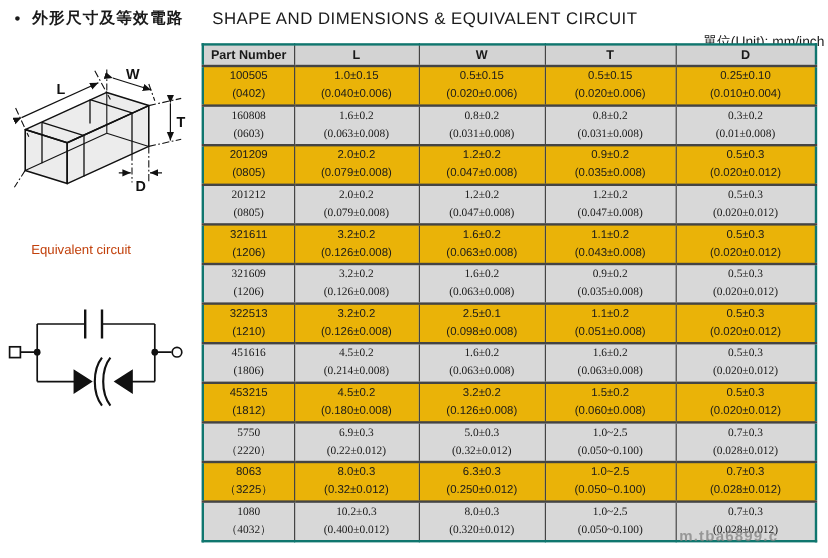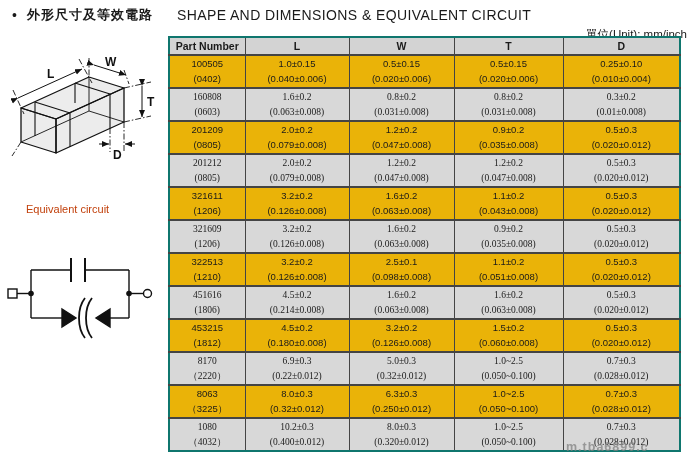--- a/index.html
+++ b/index.html
@@ -356,21 +356,21 @@
             <div class="l1">1.5±0.2</div>
             <div class="l2">(0.060±0.008)</div>
           </td>
           <td>
             <div class="l1">0.5±0.3</div>
             <div class="l2">(0.020±0.012)</div>
           </td>
         </tr>
         <tr class="shaded">
           <td>
-            <div class="l1">8170</div>
+            <div class="l1">5750</div>
             <div class="l2">（2220）</div>
           </td>
           <td>
             <div class="l1">6.9±0.3</div>
             <div class="l2">(0.22±0.012)</div>
           </td>
           <td>
             <div class="l1">5.0±0.3</div>
             <div class="l2">(0.32±0.012)</div>
           </td>

